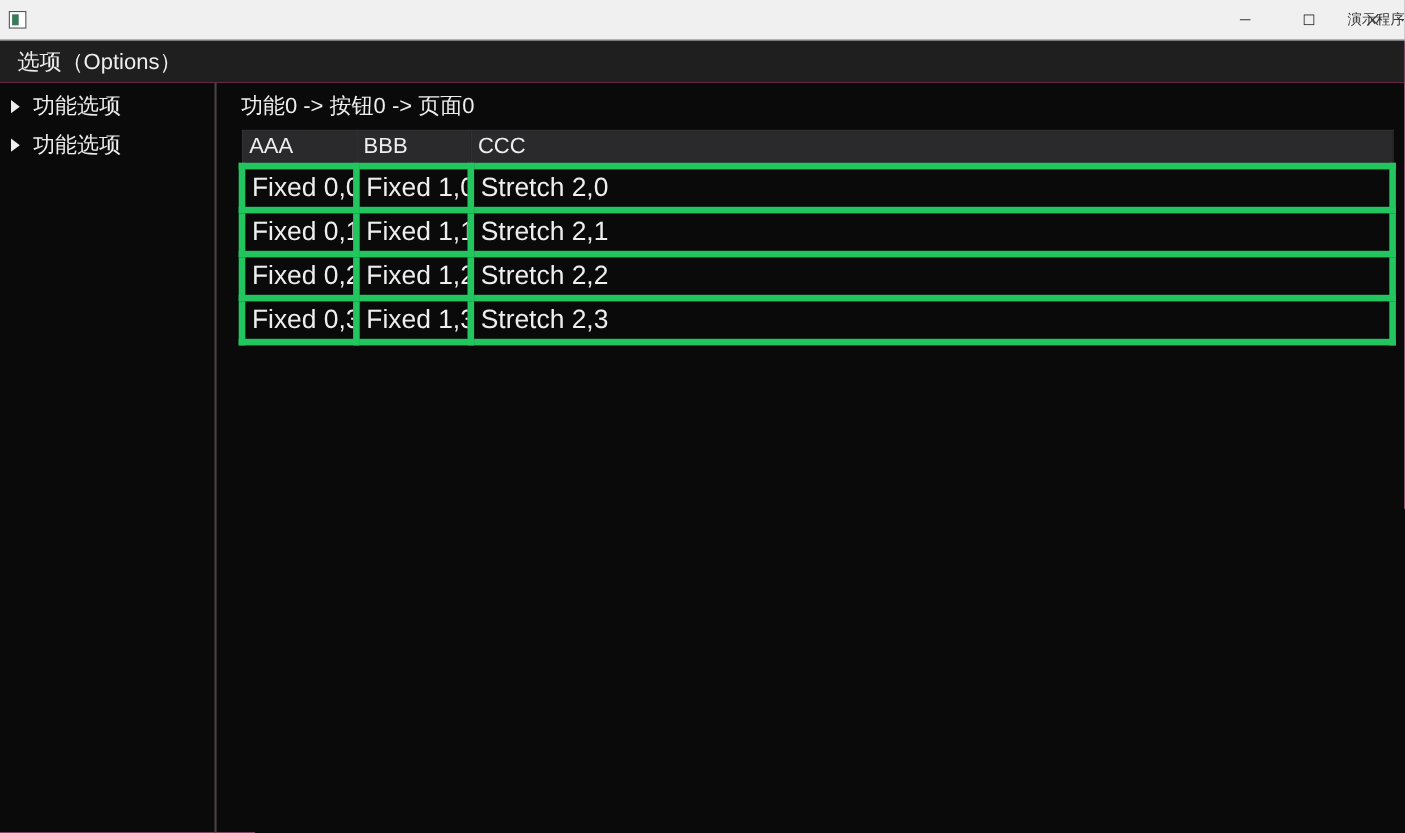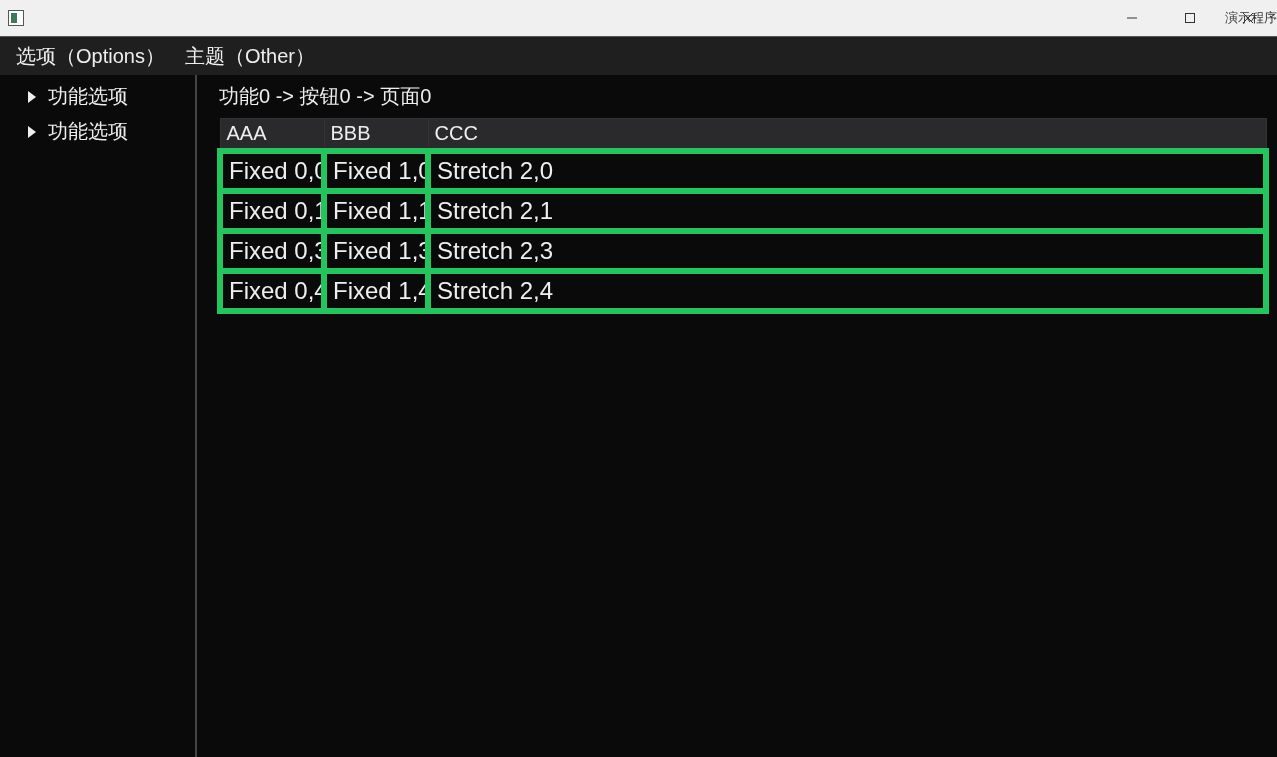--- a/index.html
+++ b/index.html
@@ -96,21 +96,21 @@
     width: 197px;
     background: #0a0a0a;
     border-right: 2px solid #444;
     padding-top: 4px;
   }
   .tree-item {
     display: flex;
     align-items: center;
     color: #eee;
     font-size: 20px;
-    padding: 4px 28px;
+    padding: 4px 10px;
   }
   .tree-arrow {
     width: 0;
     height: 0;
     border-top: 6px solid transparent;
     border-bottom: 6px solid transparent;
     border-left: 8px solid #eee;
     margin-right: 12px;
   }
   .main-panel {
@@ -186,21 +186,20 @@
           <line x1="0" y1="0" x2="10" y2="10"></line>
           <line x1="10" y1="0" x2="0" y2="10"></line>
         </svg>
     </div>
   </div>
 </div>
 
 <div class="app-body">
   <div class="menubar">
     <div class="menubar-item">选项（Options）</div>
-    <div class="menubar-item">主题（Other）</div>
   </div>
   <div class="content-area">
     <div class="sidebar">
       <div class="tree-item">
         <div class="tree-arrow"></div>
         <span>功能选项</span>
       </div>
       <div class="tree-item">
         <div class="tree-arrow"></div>
         <span>功能选项</span>
@@ -221,26 +220,26 @@
             <td>Fixed 0,0</td>
             <td>Fixed 1,0</td>
             <td>Stretch 2,0</td>
           </tr>
           <tr>
             <td>Fixed 0,1</td>
             <td>Fixed 1,1</td>
             <td>Stretch 2,1</td>
           </tr>
           <tr>
+            <td>Fixed 0,2</td>
+            <td>Fixed 1,2</td>
+            <td>Stretch 2,2</td>
+          </tr>
+          <tr>
             <td>Fixed 0,3</td>
             <td>Fixed 1,3</td>
             <td>Stretch 2,3</td>
-          </tr>
-          <tr>
-            <td>Fixed 0,4</td>
-            <td>Fixed 1,4</td>
-            <td>Stretch 2,4</td>
           </tr>
         </tbody>
       </table>
     </div>
   </div>
 </div>
 
 </body></html>

